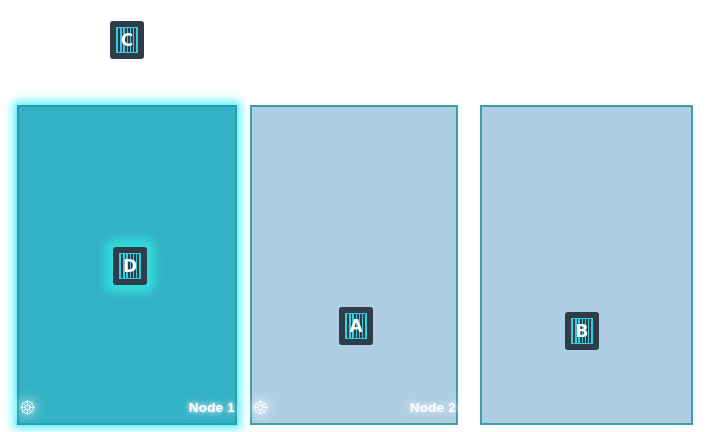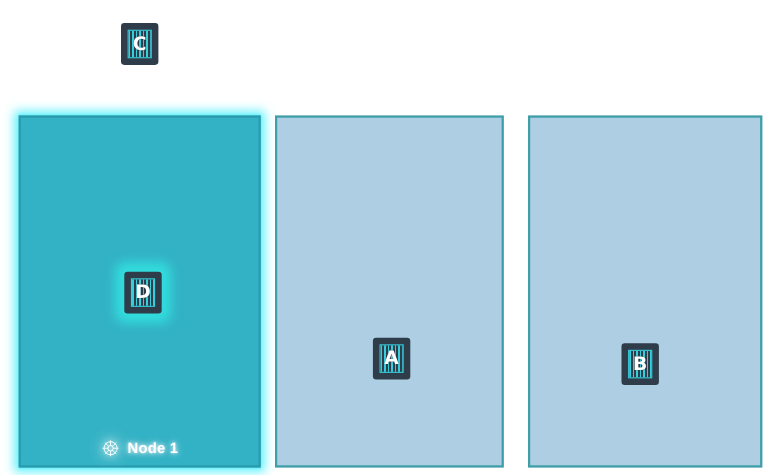--- a/index.html
+++ b/index.html
@@ -41,21 +41,21 @@
   }
 
   
   .node-label {
     position: absolute;
     left: 0;
     right: 0;
     bottom: 7px;
     display: flex;
     align-items: center;
-    justify-content: center;
+    justify-content: space-between;
     gap: 7px;
     pointer-events: none;
   }
   .node-label .k8s-wheel {
     width: 17px;
     height: 17px;
     display: block;
     filter: drop-shadow(0 0 4px rgba(255,255,255,0.95)) drop-shadow(0 0 7px rgba(255,255,255,0.75));
   }
   .node-label .node-name {
@@ -137,20 +137,37 @@
         </svg>
         <span class="node-name">Node 1</span>
       </div>
     </div>
     <div class="node idle" style="left: 250px; top: 105px; width: 208px; height: 320px;">
       <div class="pod" style="left: 87px; top: 200px;">
         <div class="pod-inner">
           <span class="pod-letter">A</span>
         </div>
       </div>
+      <div class="node-label">
+        <svg viewBox="0 0 32 32" class="k8s-wheel">
+          <g stroke="#ffffff" fill="none" stroke-width="1.7">
+            <circle cx="16" cy="16" r="11.2"></circle>
+            <circle cx="16" cy="16" r="4.6"></circle>
+            <line x1="16.00" y1="11.80" x2="16.00" y2="2.40" stroke-width="1.5"></line>
+            <line x1="18.97" y1="13.03" x2="25.62" y2="6.38" stroke-width="1.5"></line>
+            <line x1="20.20" y1="16.00" x2="29.60" y2="16.00" stroke-width="1.5"></line>
+            <line x1="18.97" y1="18.97" x2="25.62" y2="25.62" stroke-width="1.5"></line>
+            <line x1="16.00" y1="20.20" x2="16.00" y2="29.60" stroke-width="1.5"></line>
+            <line x1="13.03" y1="18.97" x2="6.38" y2="25.62" stroke-width="1.5"></line>
+            <line x1="11.80" y1="16.00" x2="2.40" y2="16.00" stroke-width="1.5"></line>
+            <line x1="13.03" y1="13.03" x2="6.38" y2="6.38" stroke-width="1.5"></line>
+          </g>
+        </svg>
+        <span class="node-name">Node 2</span>
+      </div>
     </div>
     <div class="node idle" style="left: 480px; top: 105px; width: 213px; height: 320px;">
       <div class="pod" style="left: 83px; top: 205px;">
         <div class="pod-inner">
           <span class="pod-letter">B</span>
         </div>
       </div>
     </div>
     <div class="pod" style="left: 110px; top: 21px;">
       <div class="pod-inner">

